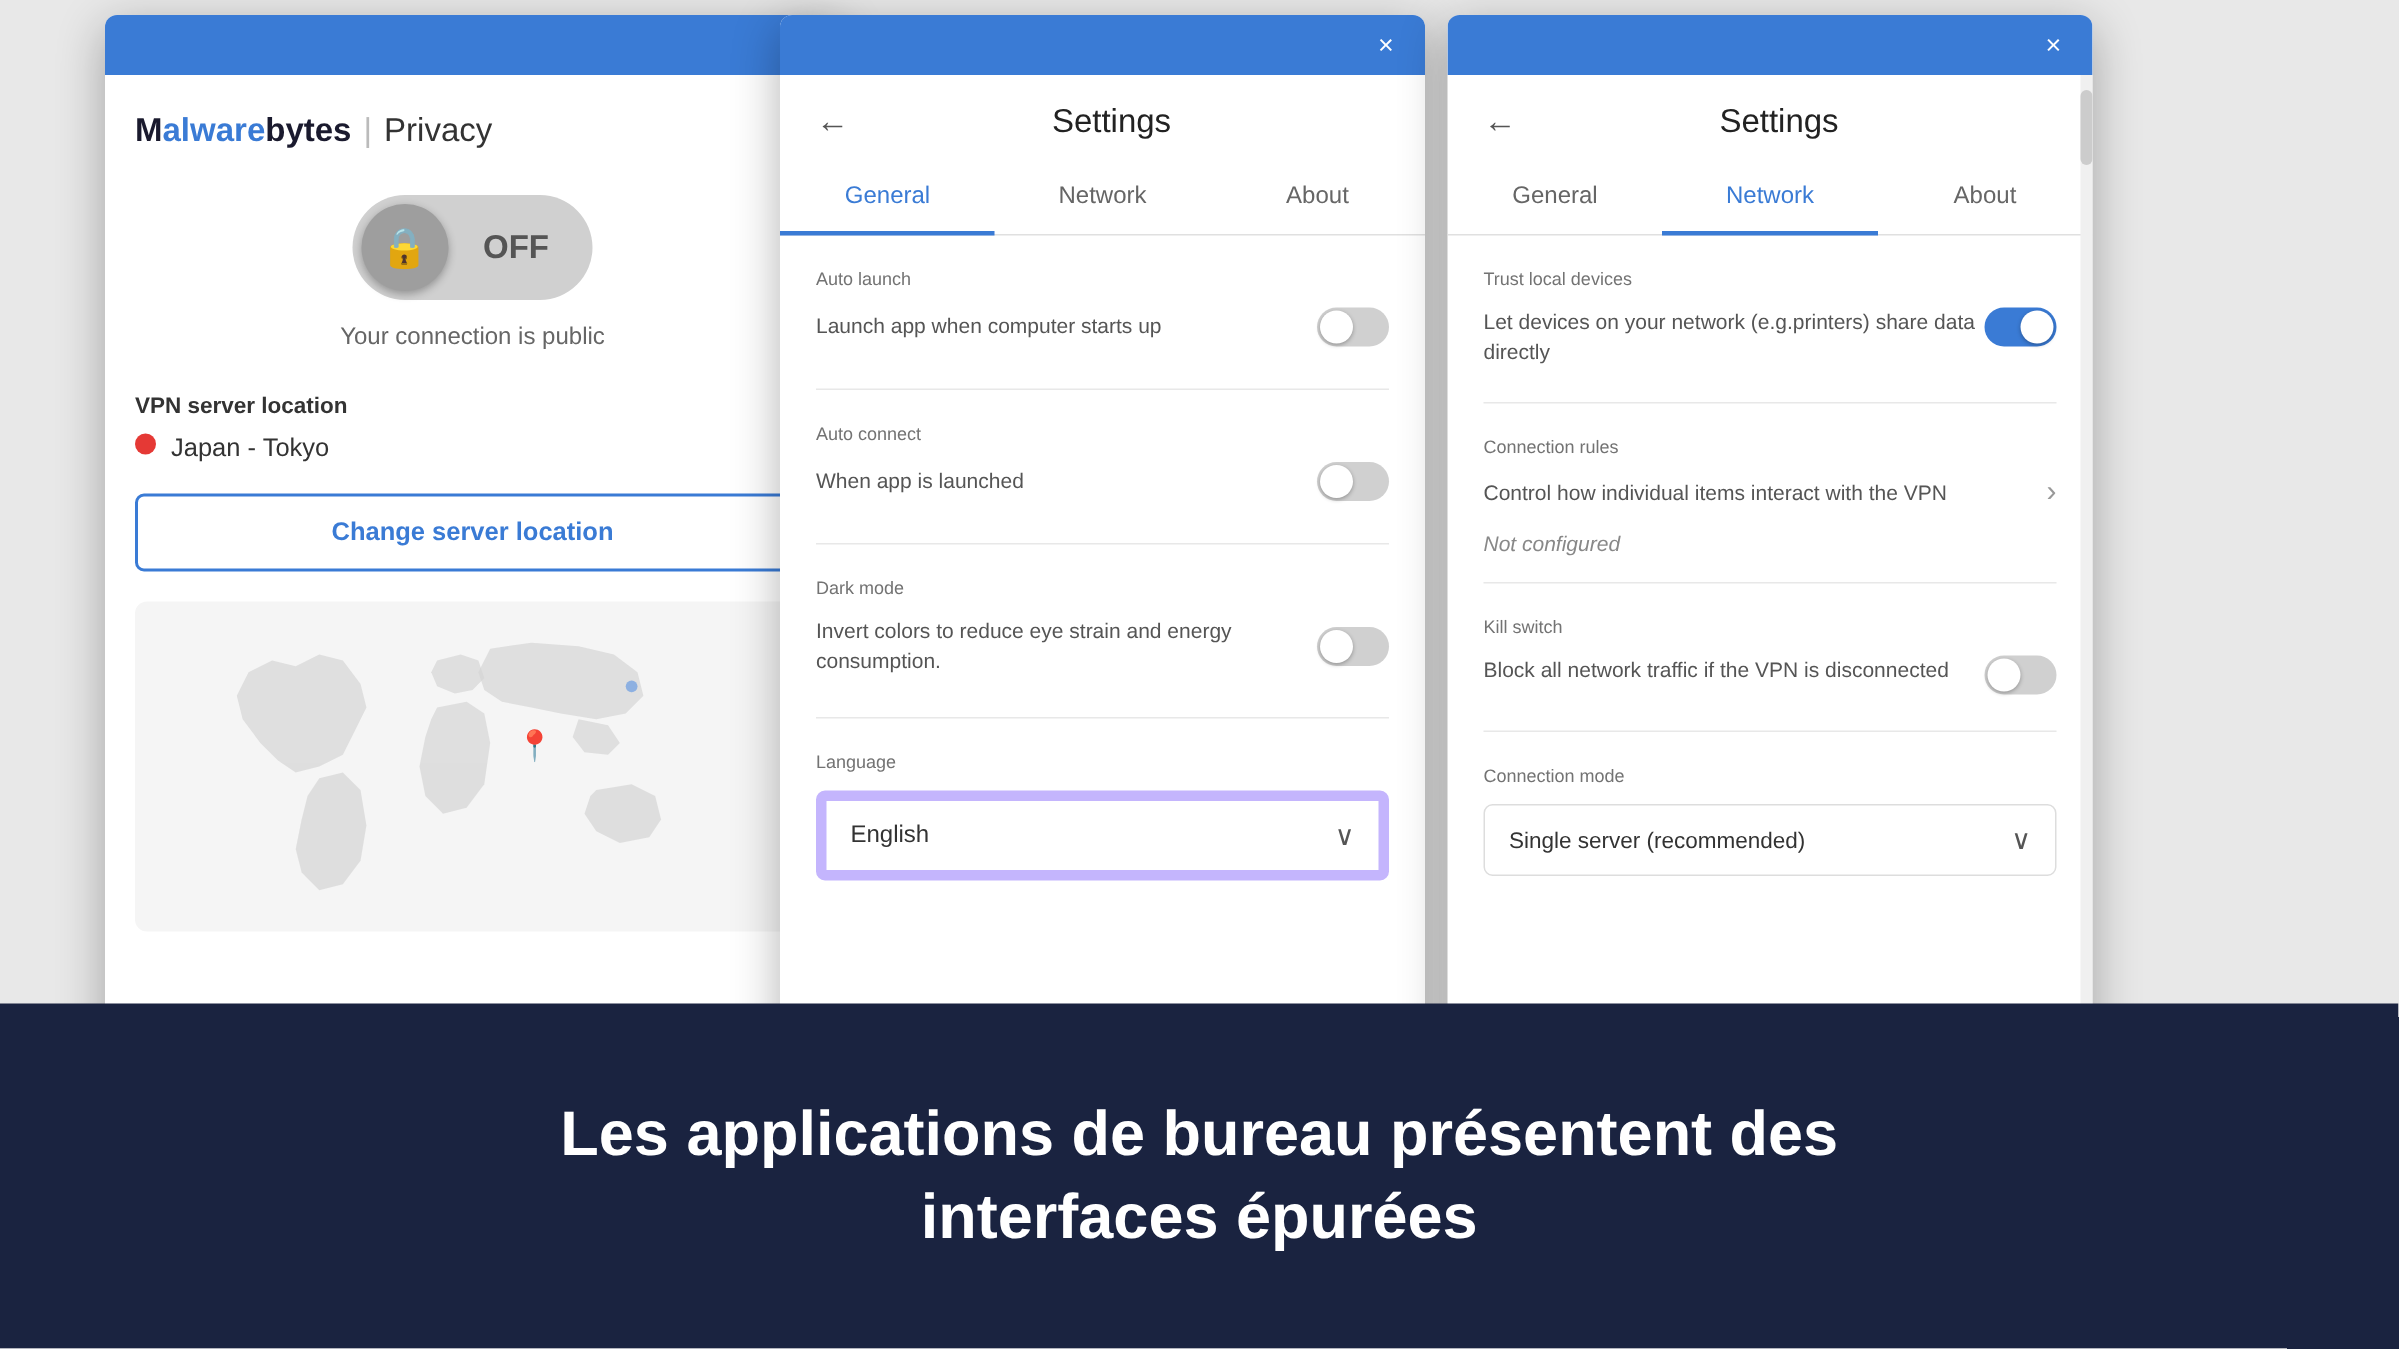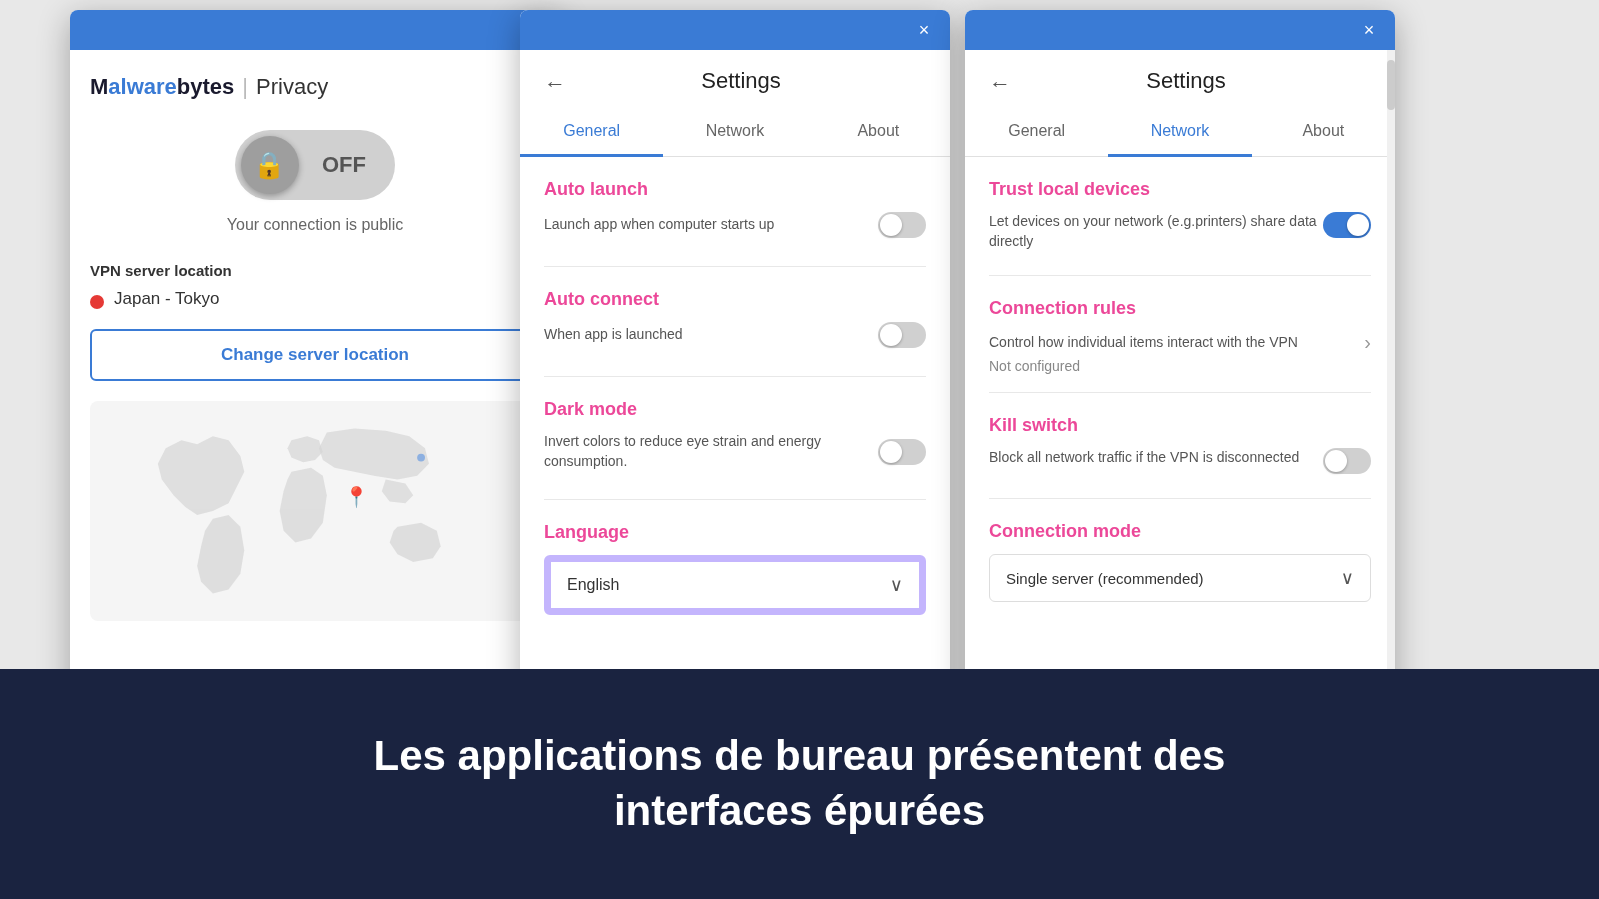--- a/index.html
+++ b/index.html
@@ -132,21 +132,21 @@
 
     .server-label {
       font-size: 15px;
       font-weight: 700;
       color: #333;
       margin-bottom: 10px;
     }
 
     .server-location {
       display: flex;
-      align-items: flex-end;
+      align-items: flex-start;
       gap: 10px;
       font-size: 17px;
       color: #333;
     }
 
     .red-dot {
       width: 14px;
       height: 14px;
       border-radius: 50%;
       background: #e53935;
@@ -274,23 +274,23 @@
       overflow-y: auto;
       padding: 0 24px;
     }
 
     .settings-section {
       padding: 22px 0 18px;
       border-bottom: 1px solid #e8e8e8;
     }
 
     .section-title {
-      font-size: 18px;
-      font-weight: 700;
-      color: #ec4899;
+      font-size: 12px;
+      font-weight: 400;
+      color: #737373;
       margin-bottom: 12px;
     }
 
     .setting-row {
       display: flex;
       align-items: center;
       justify-content: space-between;
       margin-bottom: 10px;
     }
 
@@ -381,21 +381,22 @@
     }
 
     .chevron-right {
       font-size: 20px;
       color: #999;
     }
 
     .not-configured {
       font-size: 14px;
       color: #888;
-      margin-top: 4px;
+      margin-top: 14px;
+      font-style: italic;
     }
 
     .conn-mode-select {
       width: 100%;
       padding: 12px 16px;
       border: 1px solid #ddd;
       border-radius: 6px;
       font-size: 15px;
       color: #333;
       background: white;

